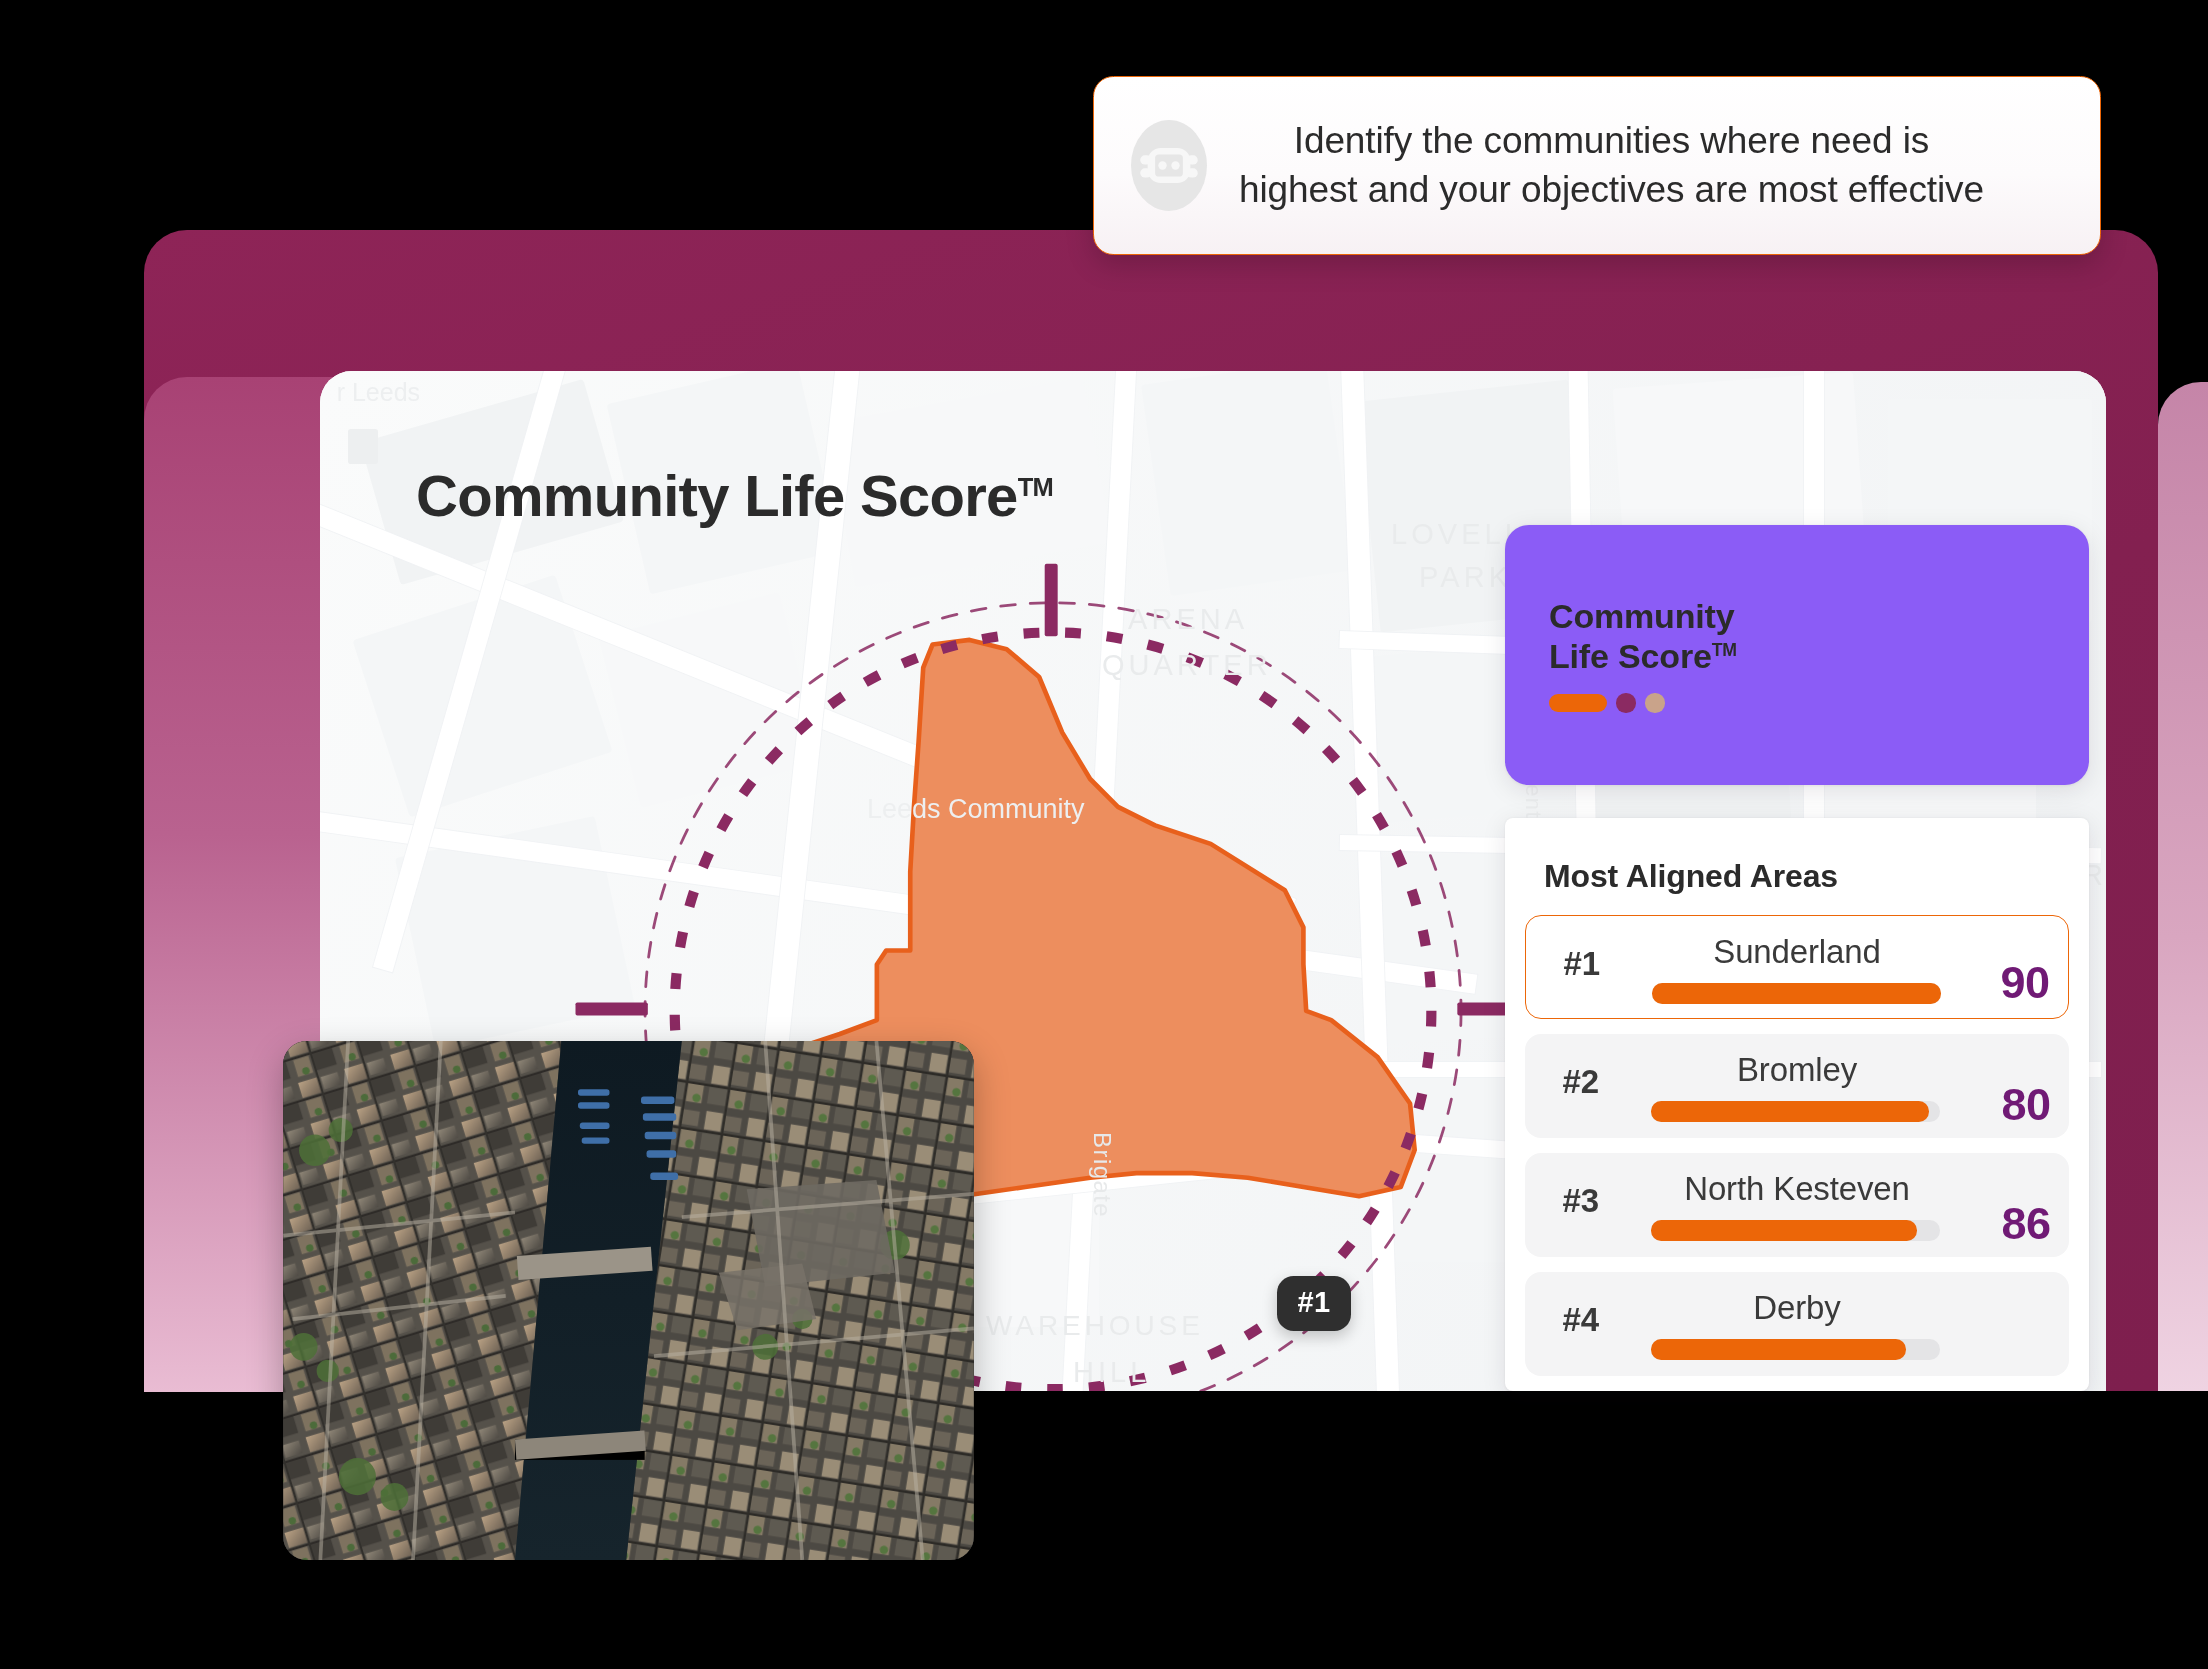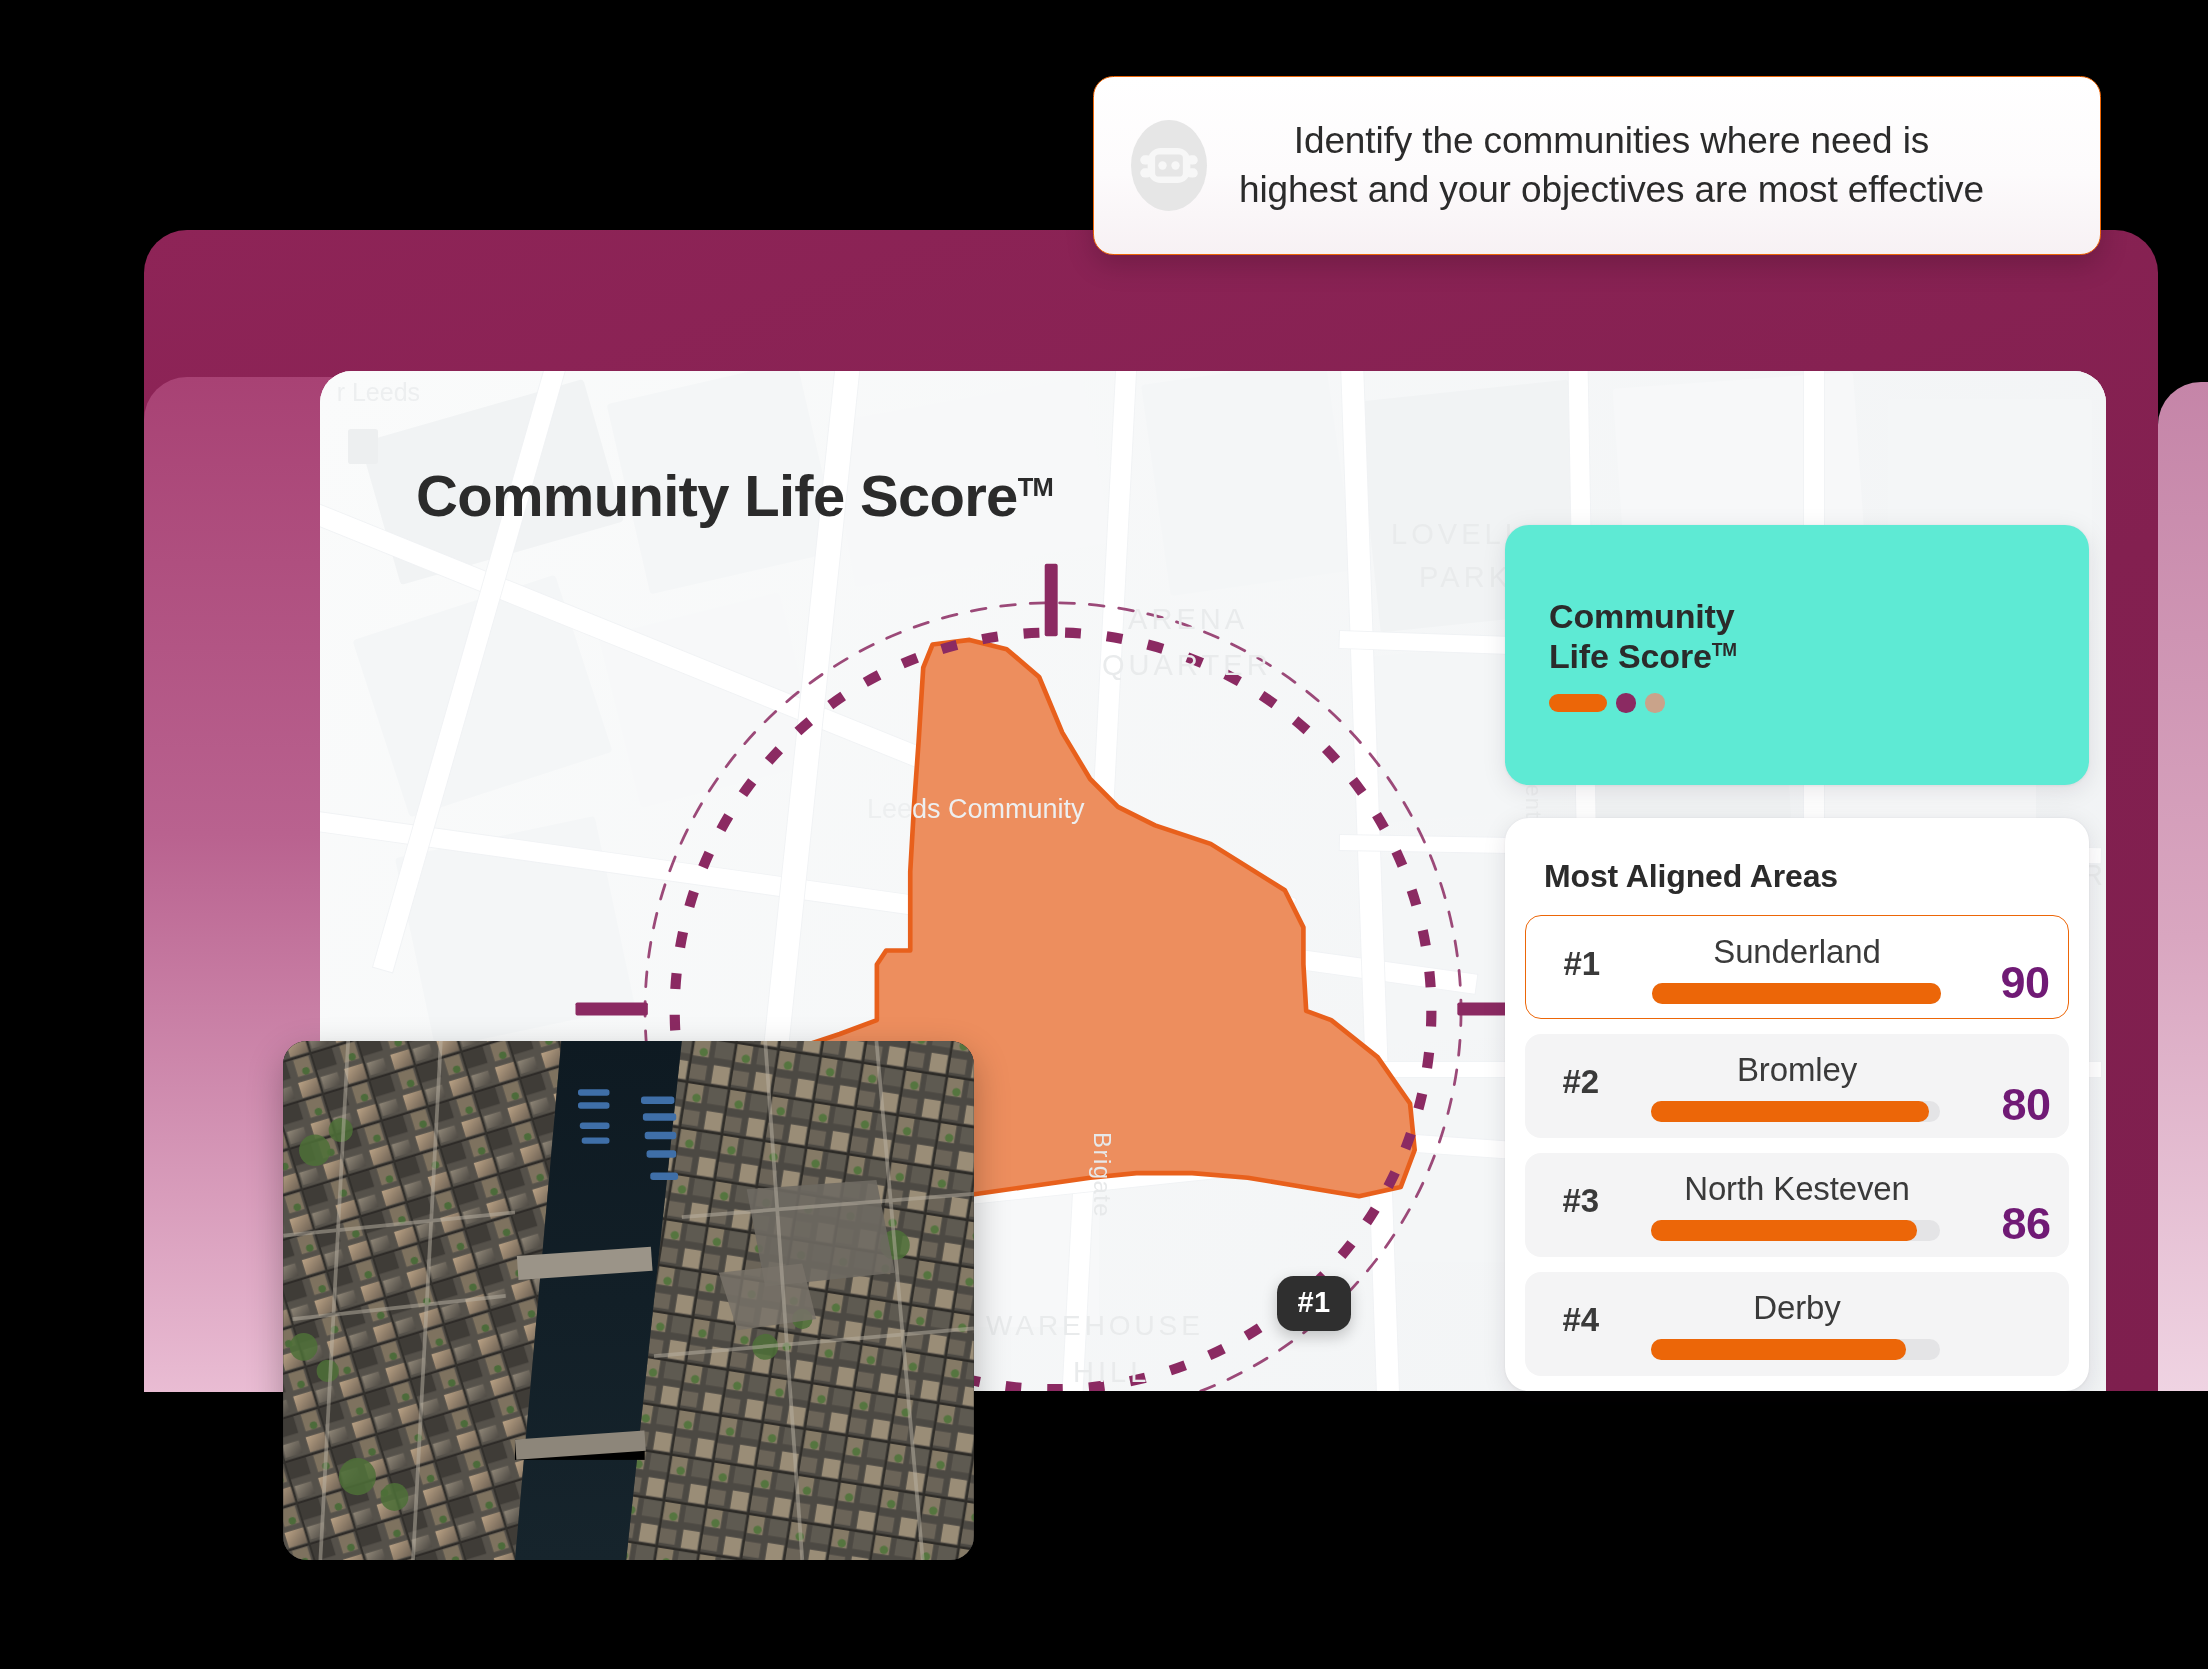--- a/index.html
+++ b/index.html
@@ -67,21 +67,21 @@
     position: absolute; left: 957px; top: 905px;
     background: #2F2F2F; color: #fff;
     padding: 10.2px 20.4px 12px; border-radius: 16.7px;
     font-size: 29px; font-weight: 700; letter-spacing: .02em;
     box-shadow: 0 5.6px 15px rgba(0,0,0,.22);
   }
 
   
   .score-card {
     position: absolute; left: 1505px; top: 525px; width: 584px; height: 260px;
-    background: #5eead4; border-radius: 24px;
+    background: #8b5cf6; border-radius: 24px;
     box-shadow: 0 5.6px 24px rgba(30,20,35,.10), 0 0.9px 2.8px rgba(30,20,35,.06);
     display: flex; align-items: center;
   }
   .score-left { padding-left: 44px; }
   .score-title {
     font-size: 34px; font-weight: 700; color: #2B2B2B; line-height: 1.17;
     letter-spacing: -.005em;
   }
   .score-title sup { font-size: .52em; vertical-align: super; }
   .legend-row { display: flex; align-items: center; gap: 9.3px; margin-top: 16.7px; }
@@ -95,21 +95,21 @@
     position: absolute; left: 50%; top: 50%; transform: translate(-50%,-50%);
     width: 147px; height: 154px; border-radius: 50%;
     background: #EC6608; color: #fff;
     display: flex; flex-direction: column; align-items: center; justify-content: center;
   }
   .gauge-value { font-size: 58px; font-weight: 700; line-height: .94; letter-spacing: -.01em; }
   .gauge-sub { font-size: 18.6px; font-weight: 400; margin-top: 7.4px; letter-spacing: .005em; }
 
   .areas-card {
     position: absolute; left: 1505px; top: 818px; width: 584px; height: 573px;
-    background: #fff; border-radius: 24px;
+    background: #fff; border-radius: 8px;
     box-shadow: 0 5.6px 24px rgba(30,20,35,.10), 0 0.9px 2.8px rgba(30,20,35,.06);
     overflow: hidden;
   }
   .areas-title {
     margin: 40px 0 0 39px; font-size: 32px; font-weight: 700; color: #2B2B2B;
     letter-spacing: -.004em;
   }
   .area-row {
     position: relative; margin: 15px 20.4px 0; height: 104px;
     border-radius: 16px; background: #F4F4F5;

